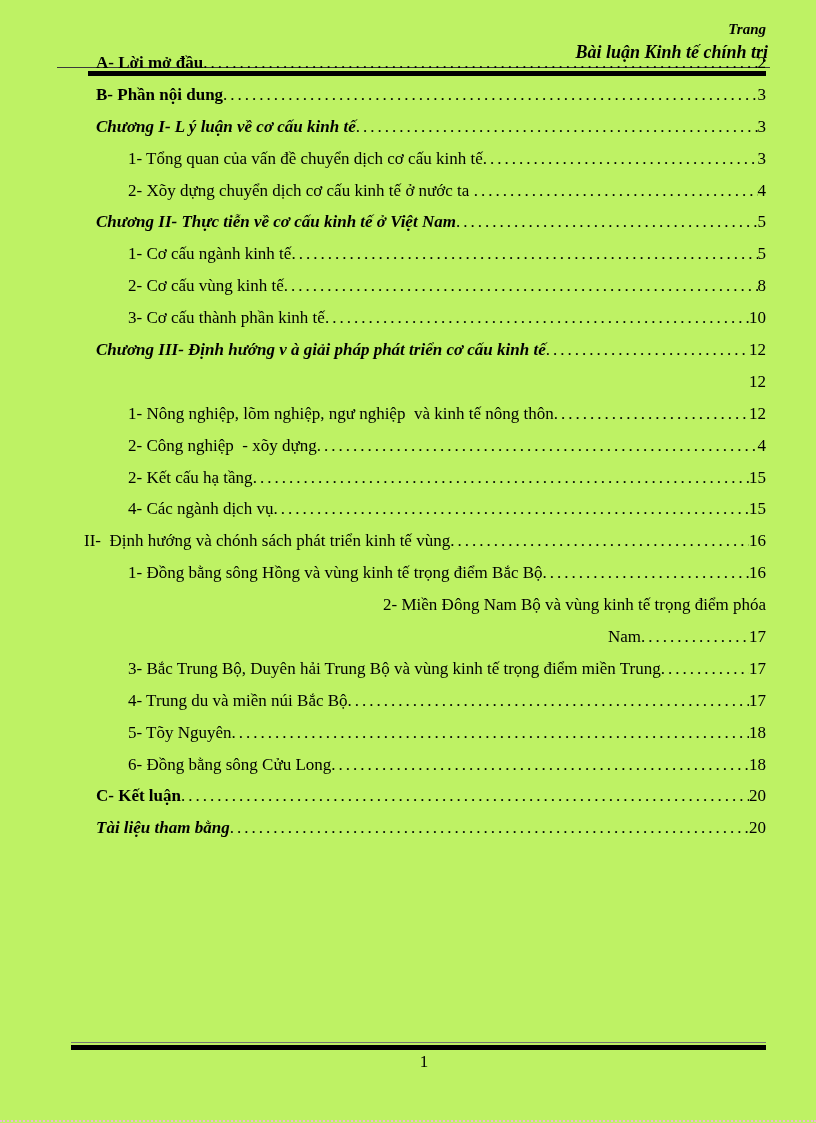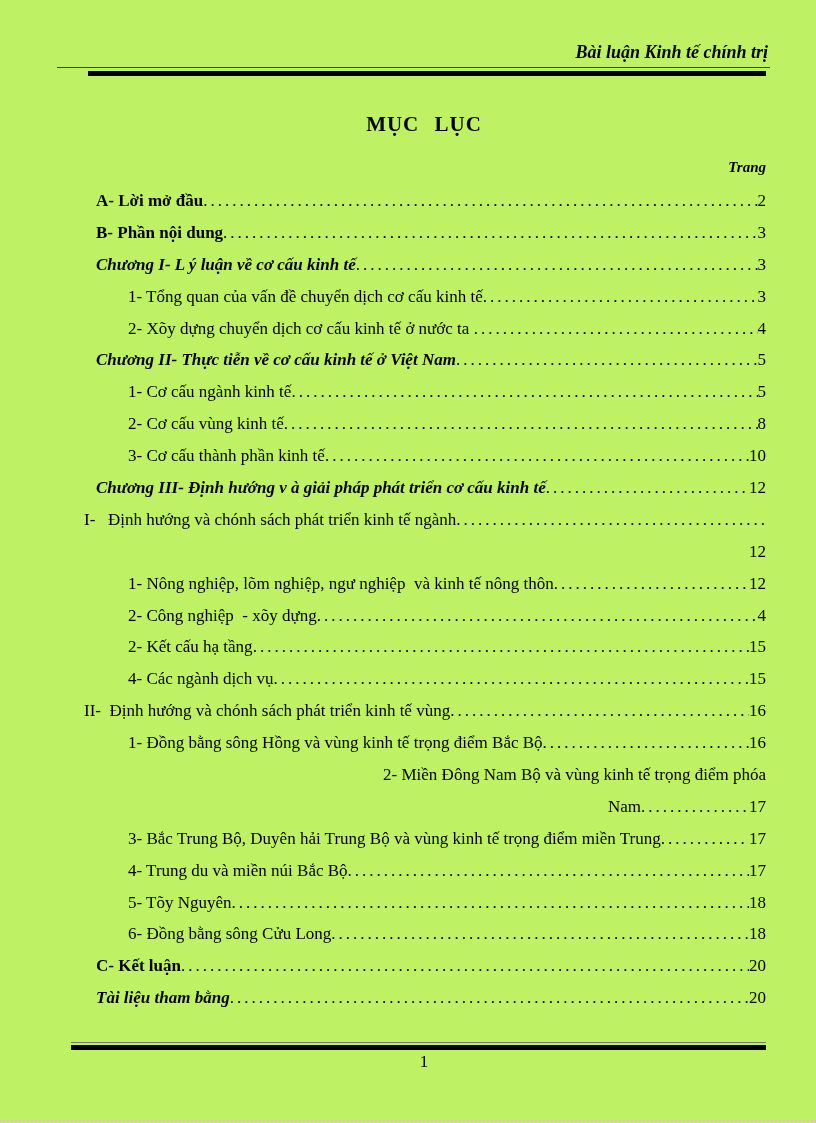--- a/index.html
+++ b/index.html
@@ -127,21 +127,20 @@
 </head>
 <body>
 
 <div class="page">
 
   <div class="header-text">Bài luận Kinh tế chính trị</div>
   <div class="rule-thin-top"></div>
   <div class="rule-thick-top"></div>
 
   <div class="content">
-    <div class="doc-title">MỤC LỤC</div>
     <div class="trang">Trang</div>
     <div class="toc" id="toc-rows">
         <div class="toc-row i-section s-bold">
           <span class="toc-label">A- Lời mở đầu</span>
           <span class="toc-leader"></span>
           <span class="toc-page">2</span>
         </div>
         <div class="toc-row i-section s-bold">
           <span class="toc-label">B- Phần nội dung</span>
           <span class="toc-leader"></span>
@@ -180,25 +179,20 @@
         <div class="toc-row i-item s-normal">
           <span class="toc-label">3- Cơ cấu thành phần kinh tế</span>
           <span class="toc-leader"></span>
           <span class="toc-page">10</span>
         </div>
         <div class="toc-row i-section s-chapter">
           <span class="toc-label">Chương III- Định hướng v à giải pháp phát triển cơ cấu kinh tế</span>
           <span class="toc-leader"></span>
           <span class="toc-page">12</span>
         </div>
-        <div class="toc-row i-roman s-normal">
-          <span class="toc-label">I-   Định hướng và chónh sách phát triển kinh tế ngành</span>
-          <span class="toc-leader"></span>
-          <span class="toc-page"></span>
-        </div>
         <div class="toc-row i-item s-normal v-page-only">
           <span class="toc-label"></span>
           <span class="toc-page">12</span>
         </div>
         <div class="toc-row i-item s-normal">
           <span class="toc-label">1- Nông nghiệp, lõm nghiệp, ngư nghiệp  và kinh tế nông thôn</span>
           <span class="toc-leader"></span>
           <span class="toc-page">12</span>
         </div>
         <div class="toc-row i-item s-normal">

